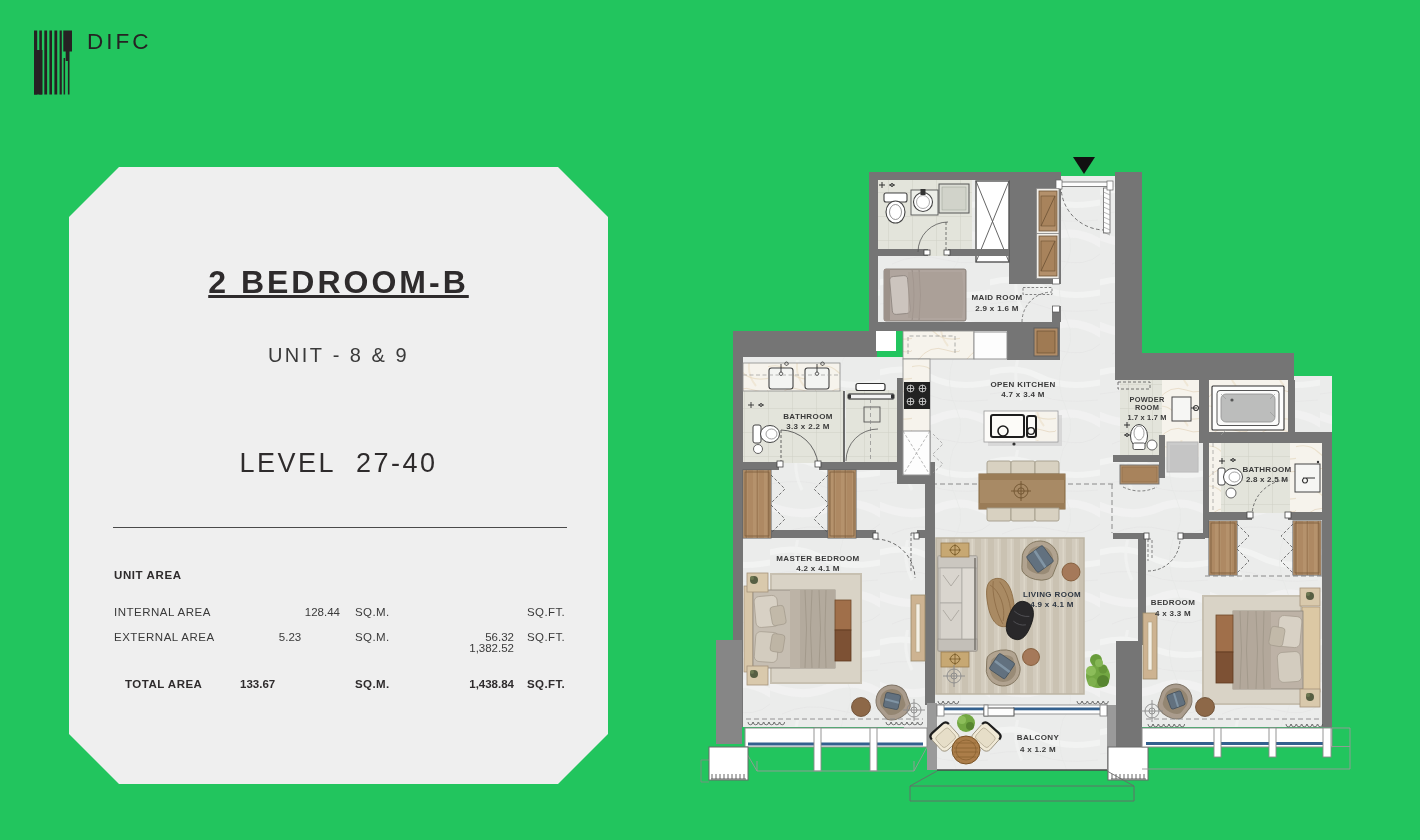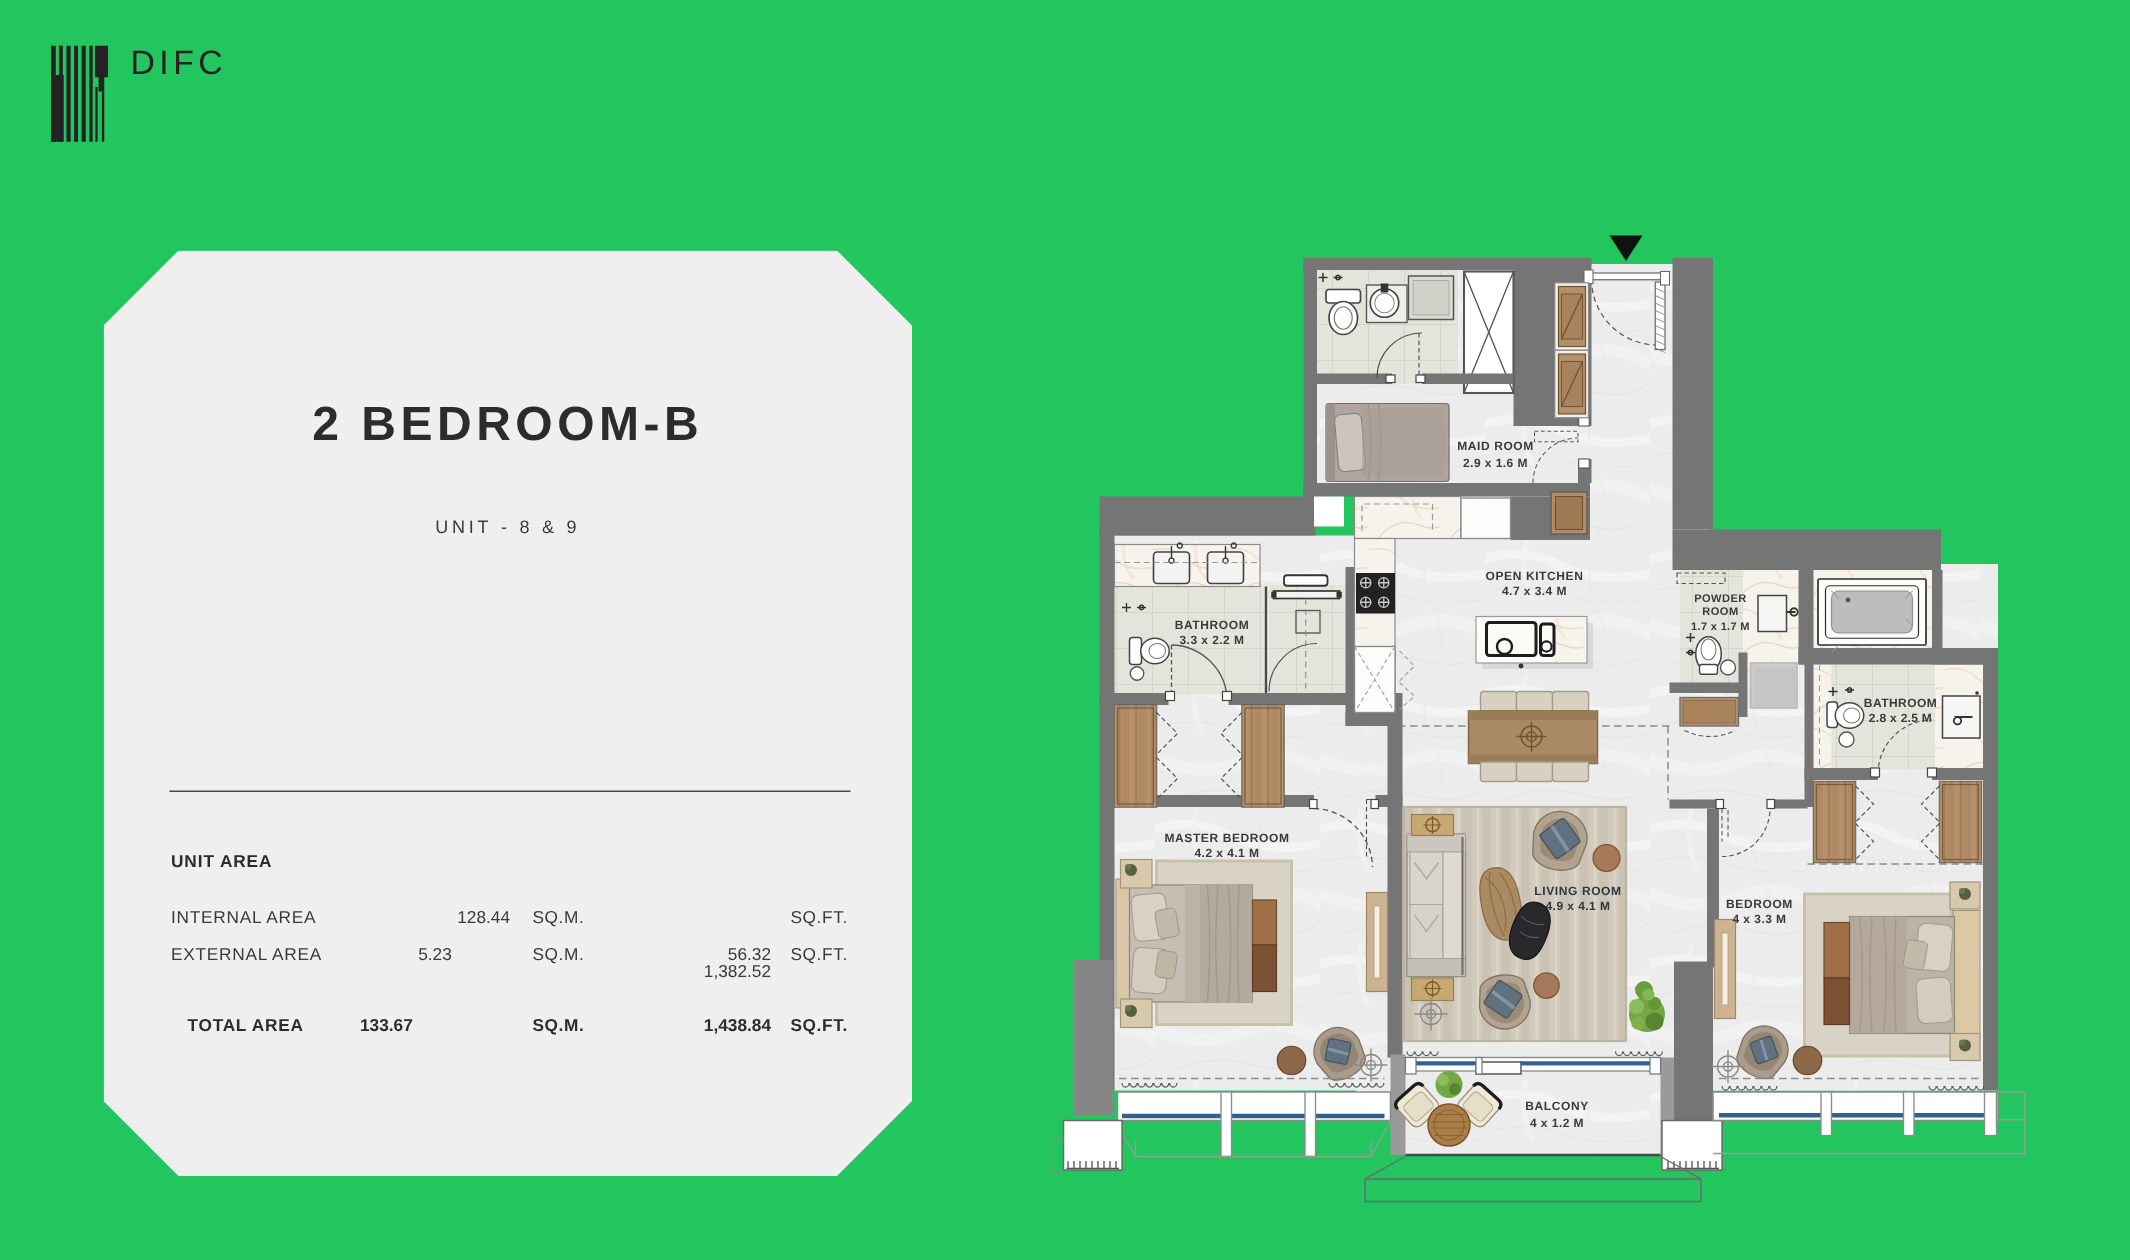--- a/index.html
+++ b/index.html
@@ -26,24 +26,25 @@
     <rect x="29.6" y="28" width="1.5" height="36.5"></rect>
   </g>
 </svg>
 
 <div class="abs" style="left:87px;top:29px;font-size:22.5px;letter-spacing:3px;color:#262223;font-weight:500;">DIFC</div>
 
 
 <div class="abs" style="left:69px;top:167px;width:539px;height:617px;background:#efefef;
      clip-path:polygon(50px 0,489px 0,539px 50px,539px 567px,489px 617px,50px 617px,0 567px,0 50px);"></div>
 
-<div class="abs" style="left:69px;top:264px;width:539px;text-align:center;font-size:32px;font-weight:700;letter-spacing:3px;color:#2e2b2c;">2 BEDROOM-B</div>
-
-<div class="abs" style="left:69px;top:344px;width:539px;text-align:center;font-size:12px;letter-spacing:2.5px;color:#3a3a3a;">UNIT&nbsp;-&nbsp;8&nbsp;&amp;&nbsp;9</div>
-
+<div class="abs" style="left:69px;top:264px;width:539px;text-align:center;font-size:32px;font-weight:700;letter-spacing:3px;color:#2e2b2c;text-decoration:underline;">2 BEDROOM-B</div>
+
+<div class="abs" style="left:69px;top:344px;width:539px;text-align:center;font-size:20px;letter-spacing:2.5px;color:#3a3a3a;">UNIT&nbsp;-&nbsp;8&nbsp;&amp;&nbsp;9</div>
+
+<div class="abs" style="left:69px;top:448px;width:539px;text-align:center;font-size:27px;letter-spacing:2.5px;color:#2e2b2c;">LEVEL&nbsp;&nbsp;27-40</div>
 
 <div class="abs" style="left:113px;top:527px;width:454px;height:1px;background:#4a4a4a;"></div>
 
 <div class="abs" style="left:114px;top:569px;font-size:11.5px;font-weight:700;letter-spacing:0.6px;color:#2e2b2c;">UNIT AREA</div>
 
 <div class="abs" style="left:114px;top:606px;font-size:11.5px;letter-spacing:0.5px;color:#3a3a3a;">INTERNAL AREA</div>
 <div class="abs" style="left:240px;top:606px;width:100px;text-align:right;font-size:11.5px;color:#3a3a3a;">128.44</div>
 <div class="abs" style="left:355px;top:606px;font-size:11.5px;letter-spacing:0.4px;color:#3a3a3a;">SQ.M.</div>
 <div class="abs" style="left:414px;top:606px;width:100px;text-align:right;font-size:11.5px;color:#3a3a3a;margin-top:36px;">1,382.52</div>
 <div class="abs" style="left:527px;top:606px;font-size:11.5px;letter-spacing:0.4px;color:#3a3a3a;">SQ.FT.</div>

